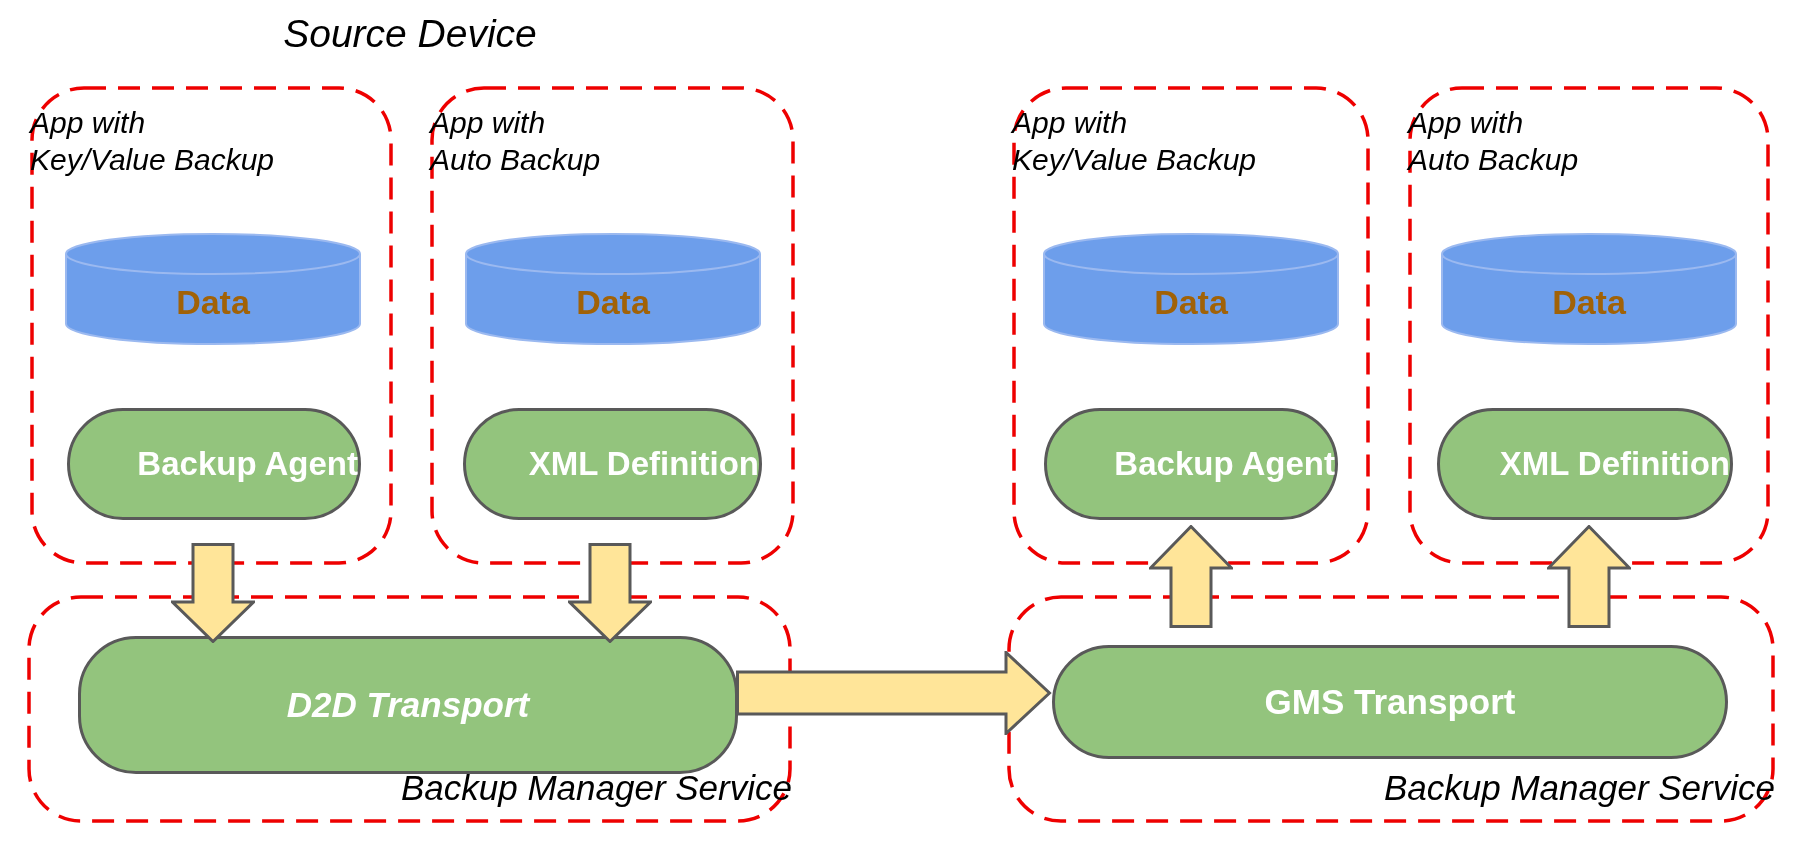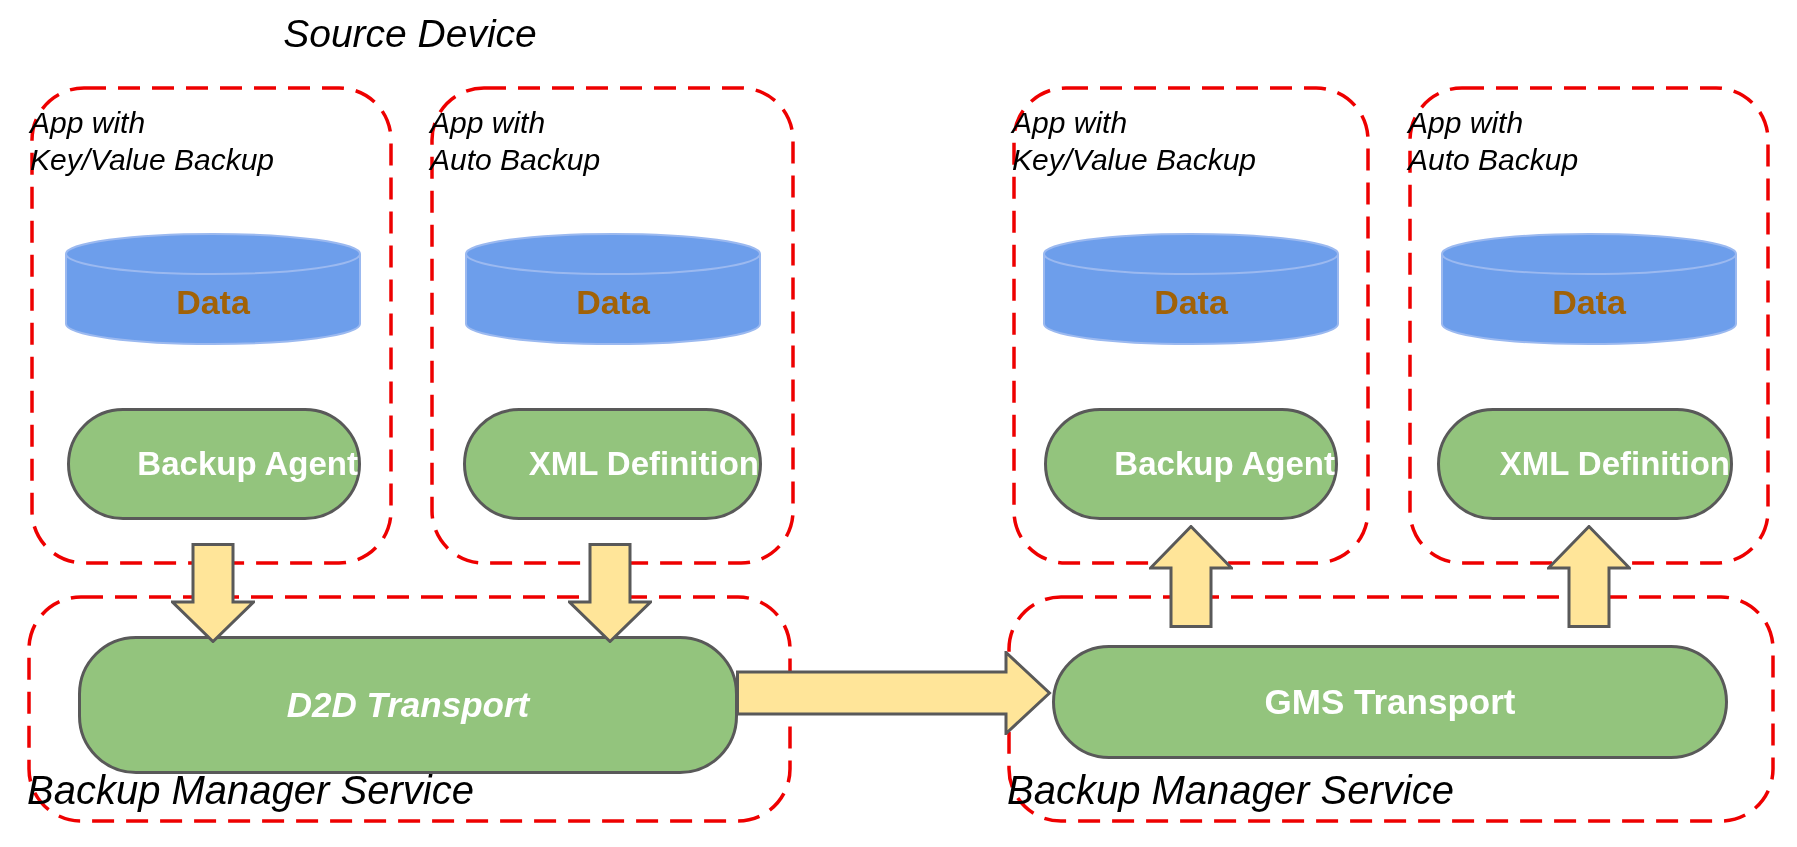--- a/index.html
+++ b/index.html
@@ -21,24 +21,24 @@
   }
   .app-label{
     font-size:30px;
     font-style:italic;
     color:#000000;
     text-align:left;
     line-height:37px;
     z-index:2;
   }
   .service-label{
-    font-size:40px;
+    font-size:35px;
     font-style:italic;
     color:#000000;
-    text-align:left;
+    text-align:right;
     z-index:2;
   }
   .pill{
     background:#93c47d;
     border:3px solid #595959;
     border-radius:58px;
     display:flex;
     align-items:center;
     justify-content:center;
     color:#ffffff;

